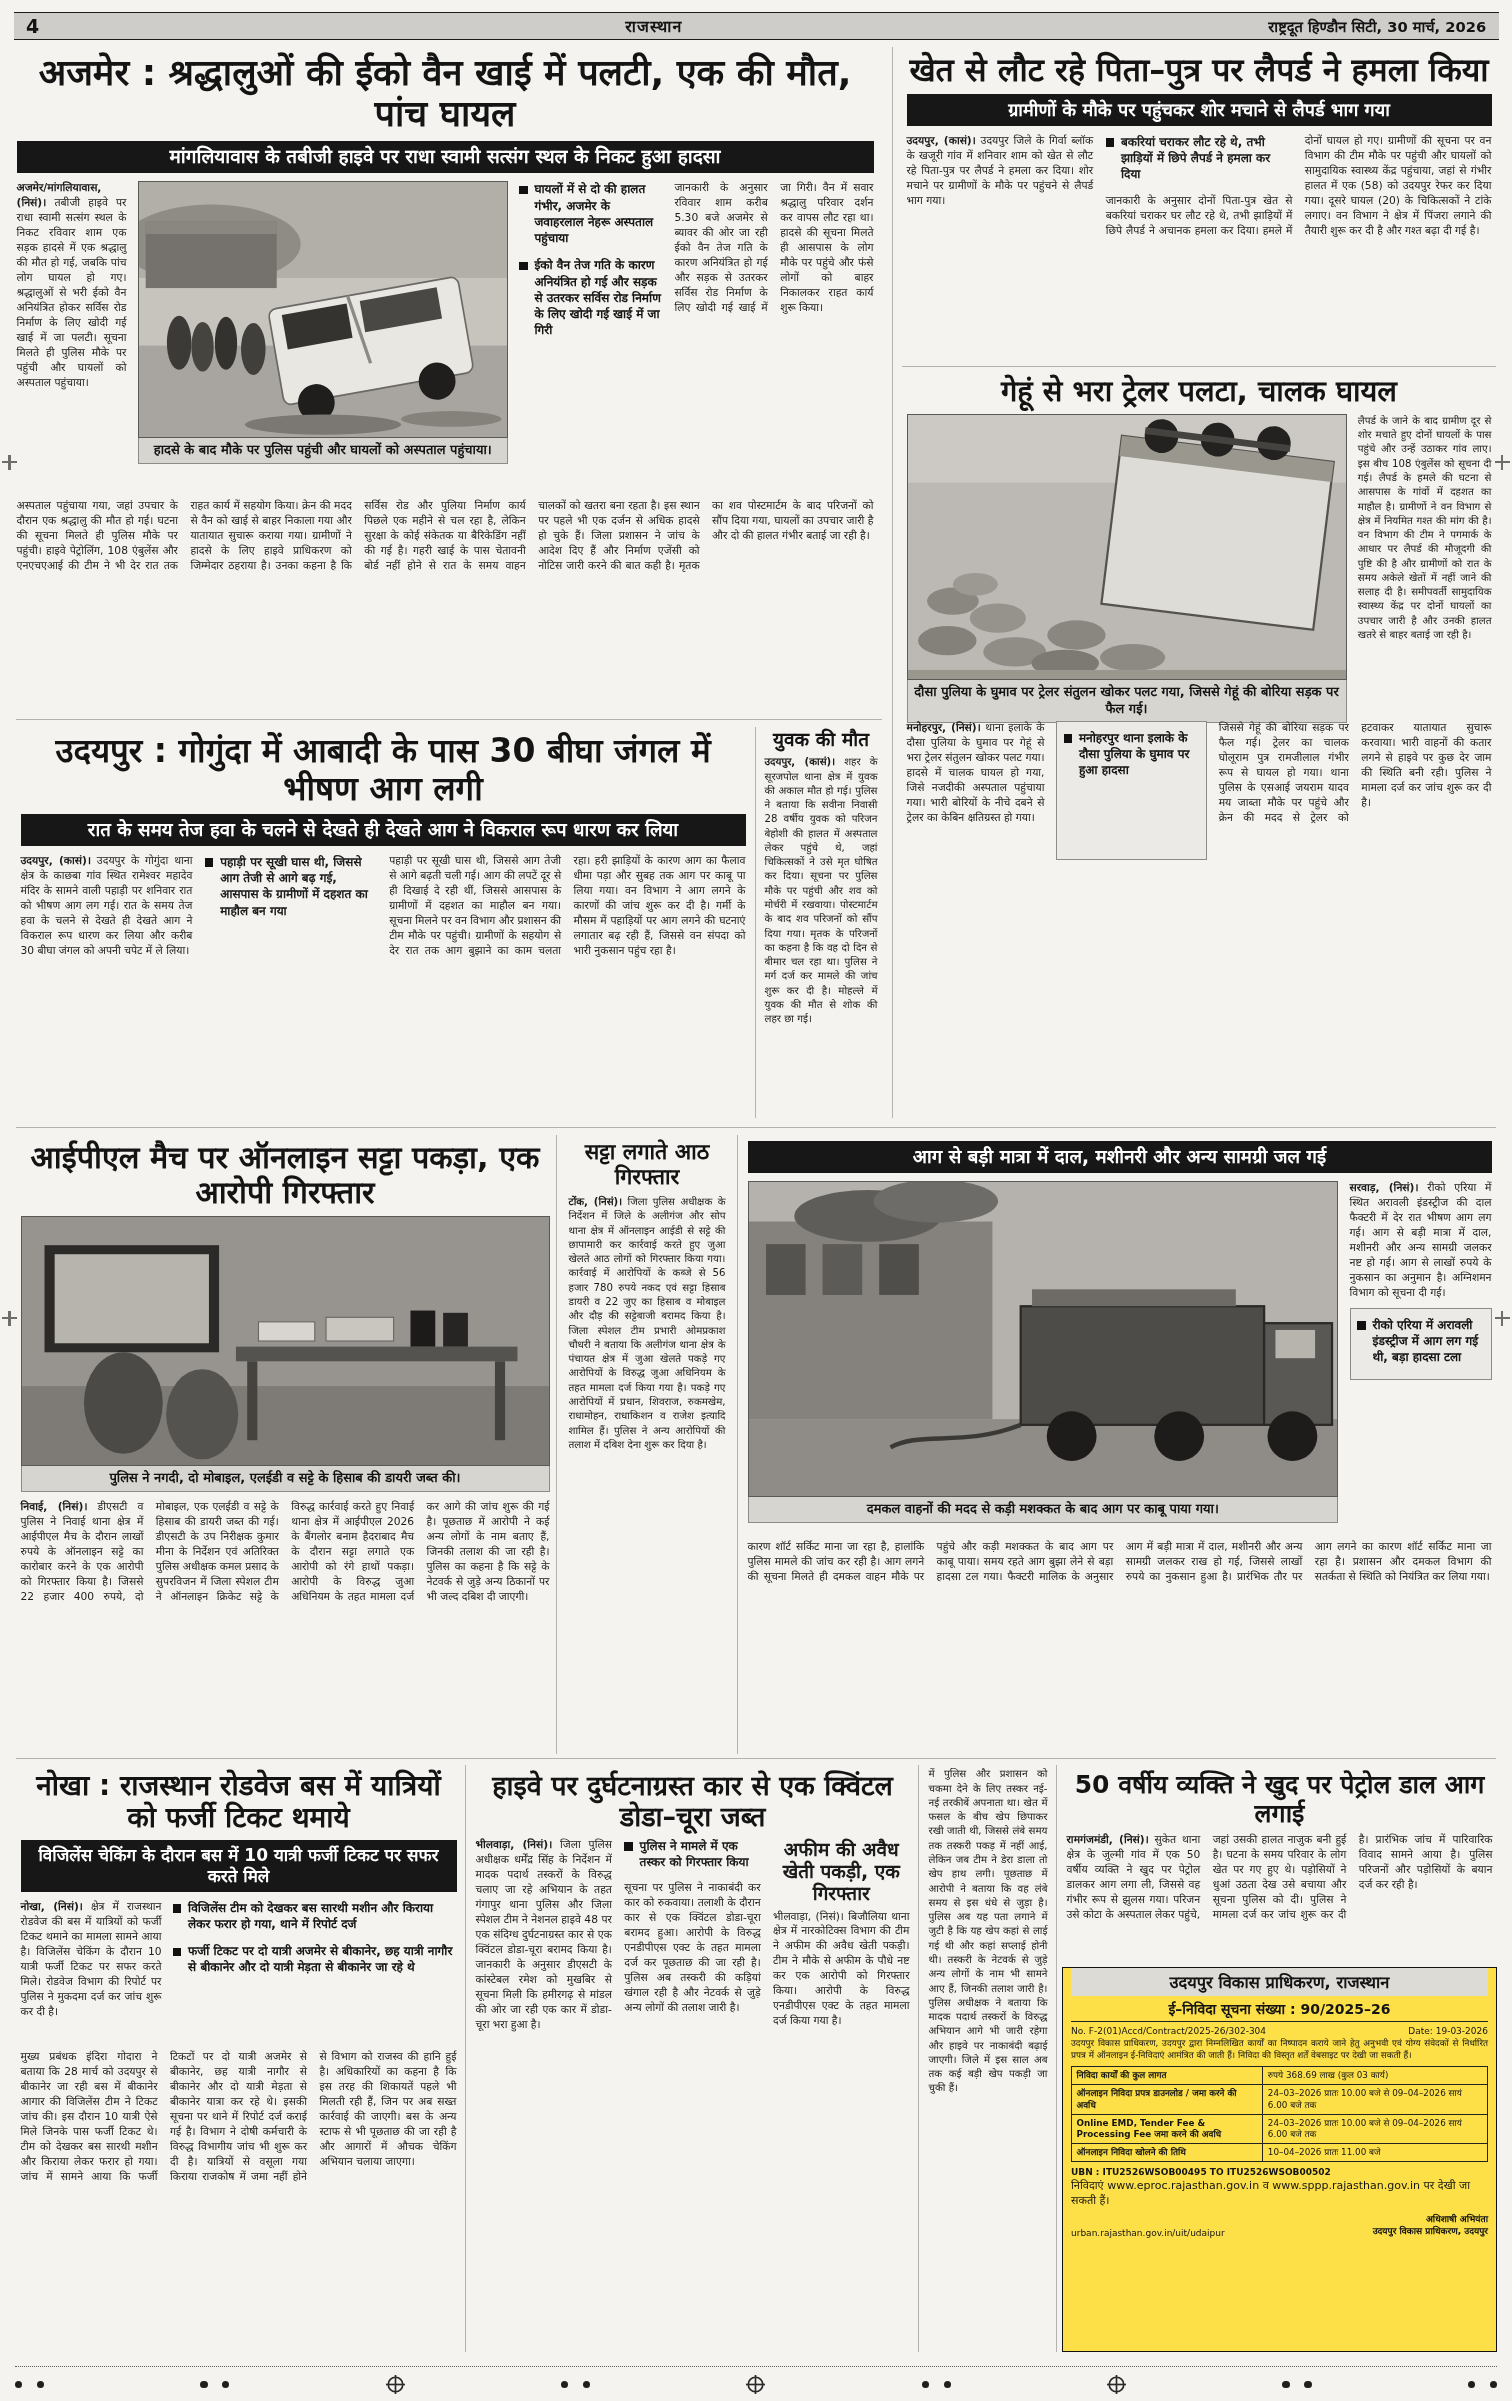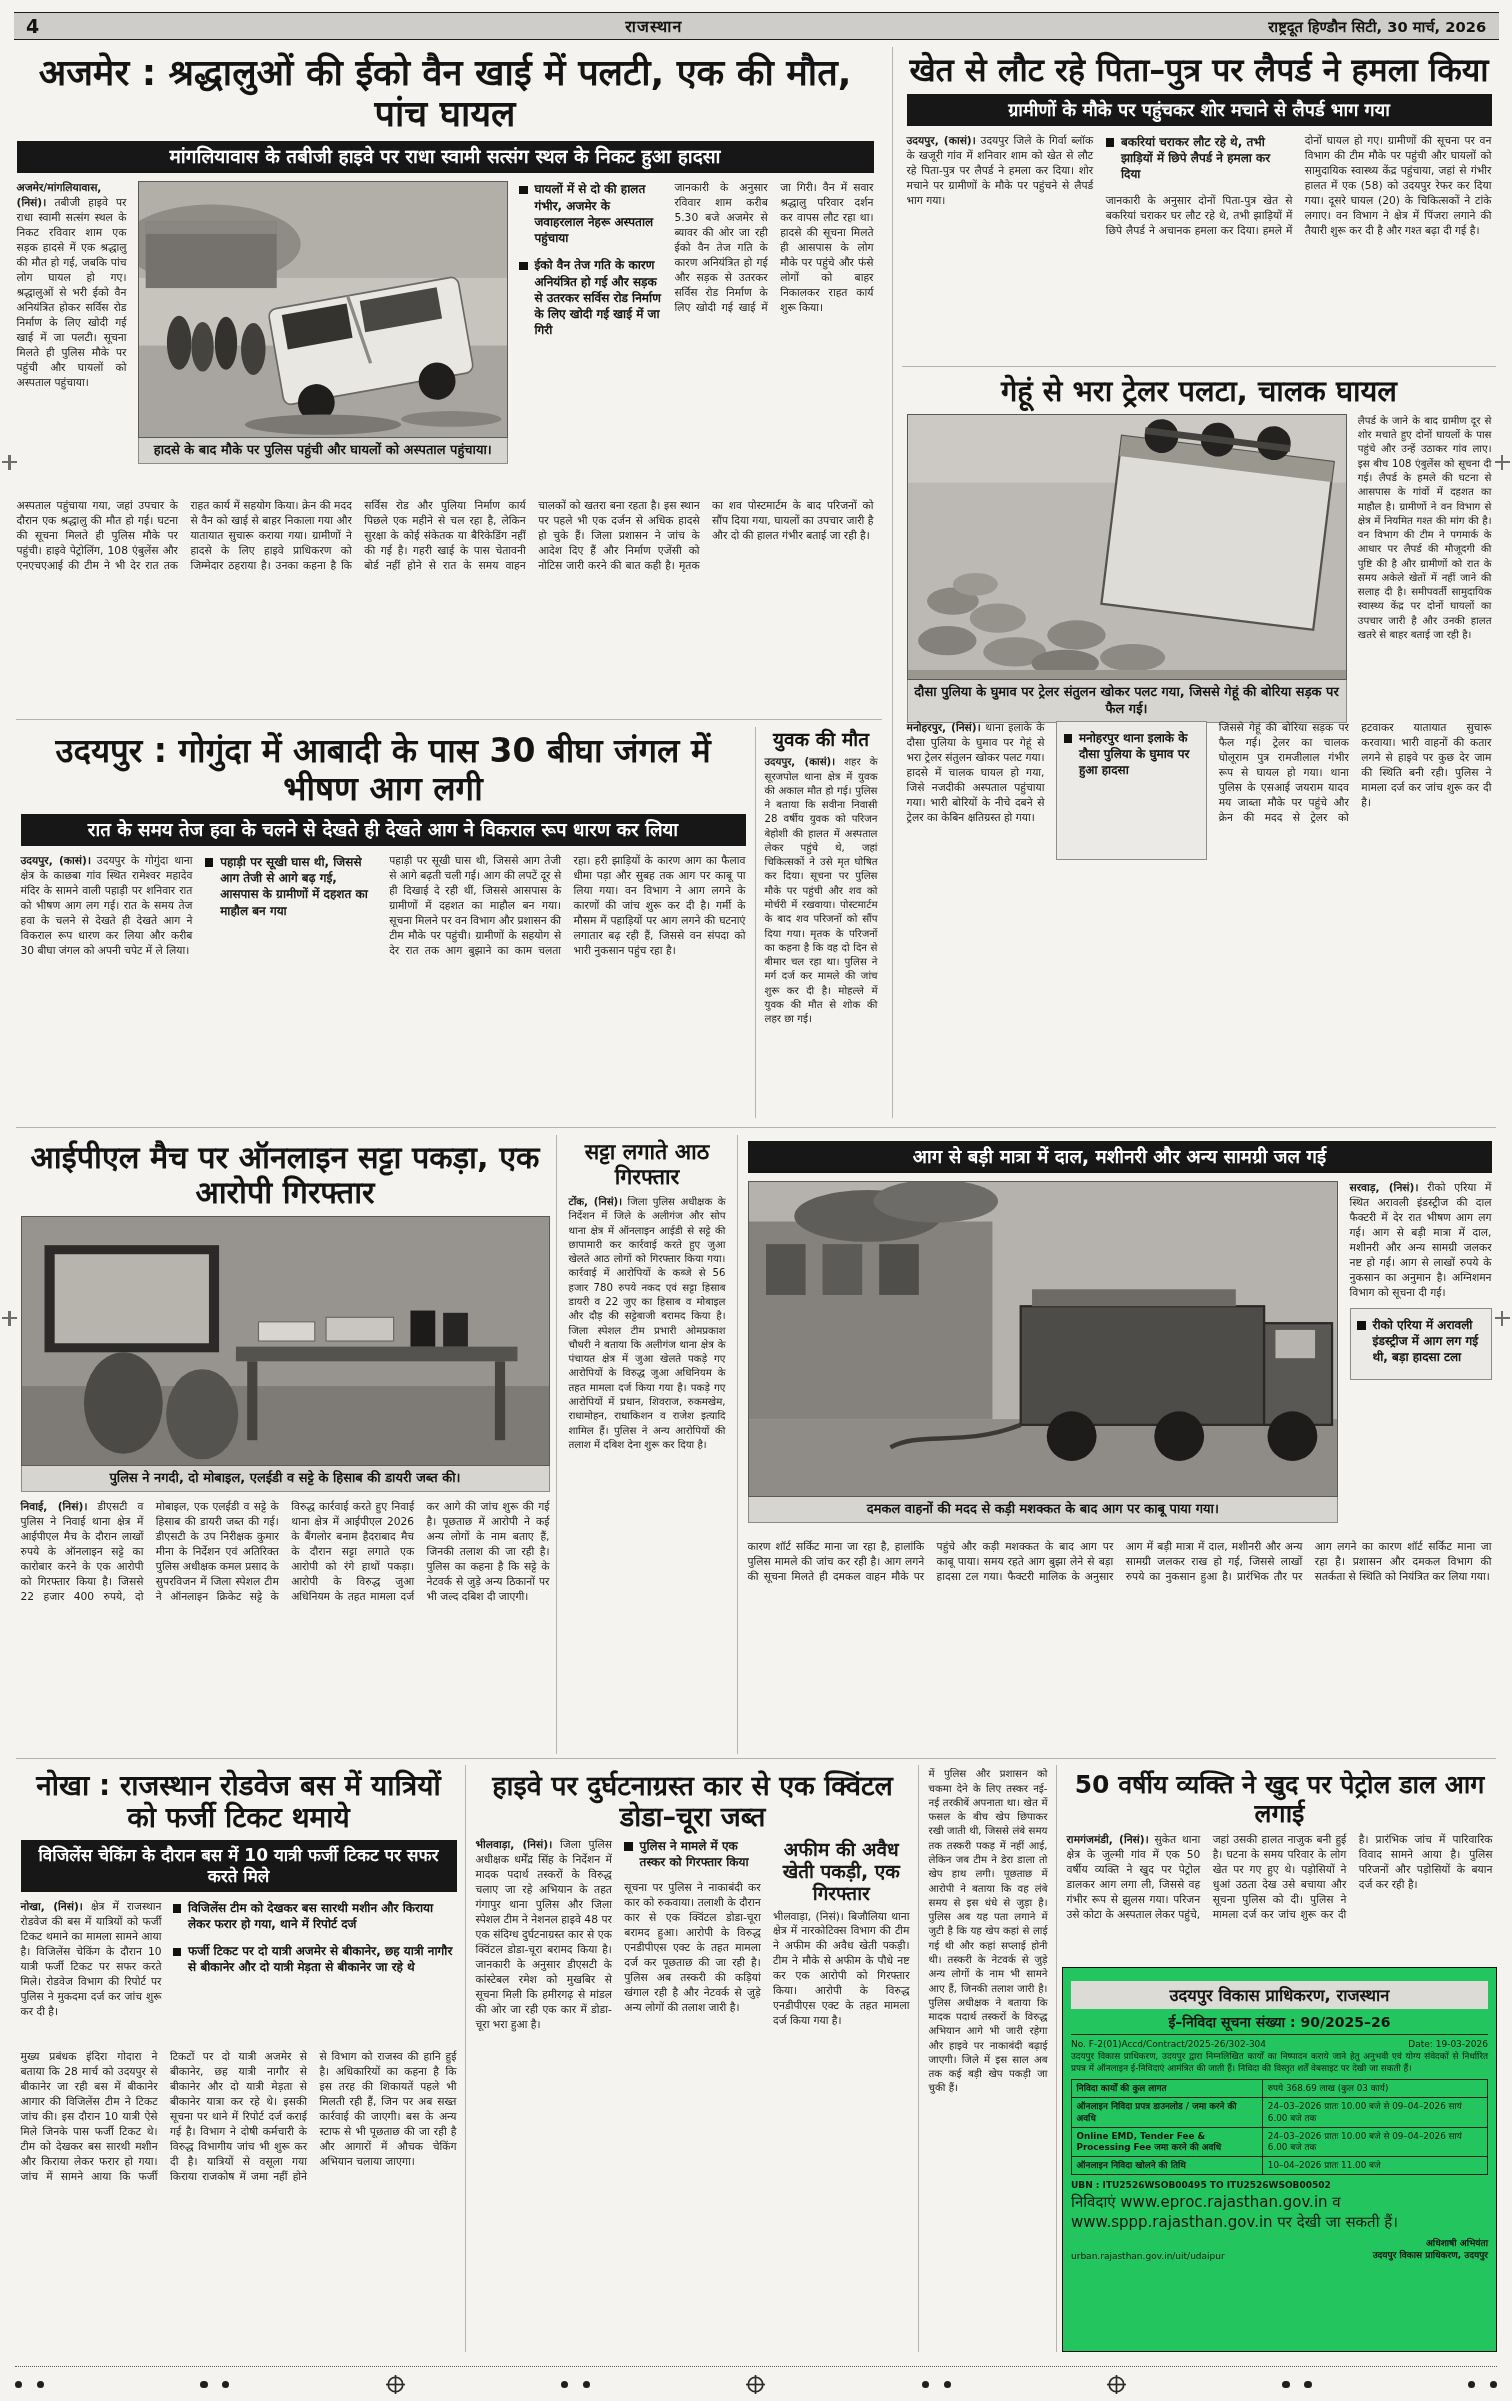--- a/index.html
+++ b/index.html
@@ -43,30 +43,30 @@
   .photo svg { display:block; width:100%; height:100%; }
   .caption {
     font-weight:bold; font-size:13px; line-height:1.3; background:#d7d5d0;
     border:1.1px solid #8d8b87; border-top:none; padding:4px 5.6px; text-align:center;
   }
 
   .vline { position:absolute; width:1.1px; background:#b5b3ae; }
   .hline { position:absolute; height:1.1px; background:#b5b3ae; }
 
   
-  .notice { position:absolute; border:1.7px solid #111; background:#22c55e; padding:13px 8px; box-sizing:border-box; }
+  .notice { position:absolute; border:1.7px solid #111; background:#fde047; padding:0 8px; box-sizing:border-box; }
   .notice .org { font-weight:bold; text-align:center; font-size:16.4px; background:#dddbd6; padding:2.3px 0; }
   .notice .ttl { font-weight:bold; text-align:center; font-size:14px; margin:3.4px 0; border-bottom:1.1px solid #222; padding-bottom:3.4px; }
   .notice .refrow { display:flex; justify-content:space-between; font-size:9px; margin:2.3px 0;text-align:center; }
   .notice .intro { font-size:8.8px; text-align:justify; line-height:1.35; margin:2.3px 0 4.5px; }
   .notice table { width:100%; border-collapse:collapse; }
   .notice td { border:1.1px solid #222; font-size:8.8px; padding:2.8px 4.5px; line-height:1.3; }
   .notice td.lab { font-weight:bold; width:46%; }
   .notice .ubn { font-size:9px; font-weight:bold; margin:4.5px 0 2.3px; }
-  .notice .web { font-size:15px; line-height:1.35; }
+  .notice .web { font-size:11px; line-height:1.35; }
   .notice .signrow { display:flex; justify-content:space-between; align-items:flex-end; margin-top:5.6px; font-size:9px; }
   .notice .sign { text-align:right; font-weight:bold; line-height:1.3; }
 
   
   .plus { position:absolute; width:14.7px; height:14.7px; }
   .plus::before { content:""; position:absolute; left:0; top:6.2px; width:14.7px; height:2.3px; background:#6f6d69; }
   .plus::after  { content:""; position:absolute; left:6.2px; top:0; width:2.3px; height:14.7px; background:#6f6d69; }
 
   .pmarks { position:absolute; left:14.7px; right:14.7px; top:2366px; border-top:1.7px dotted #5d5b57;
             padding-top:8px; display:flex; justify-content:space-between; align-items:center; }

